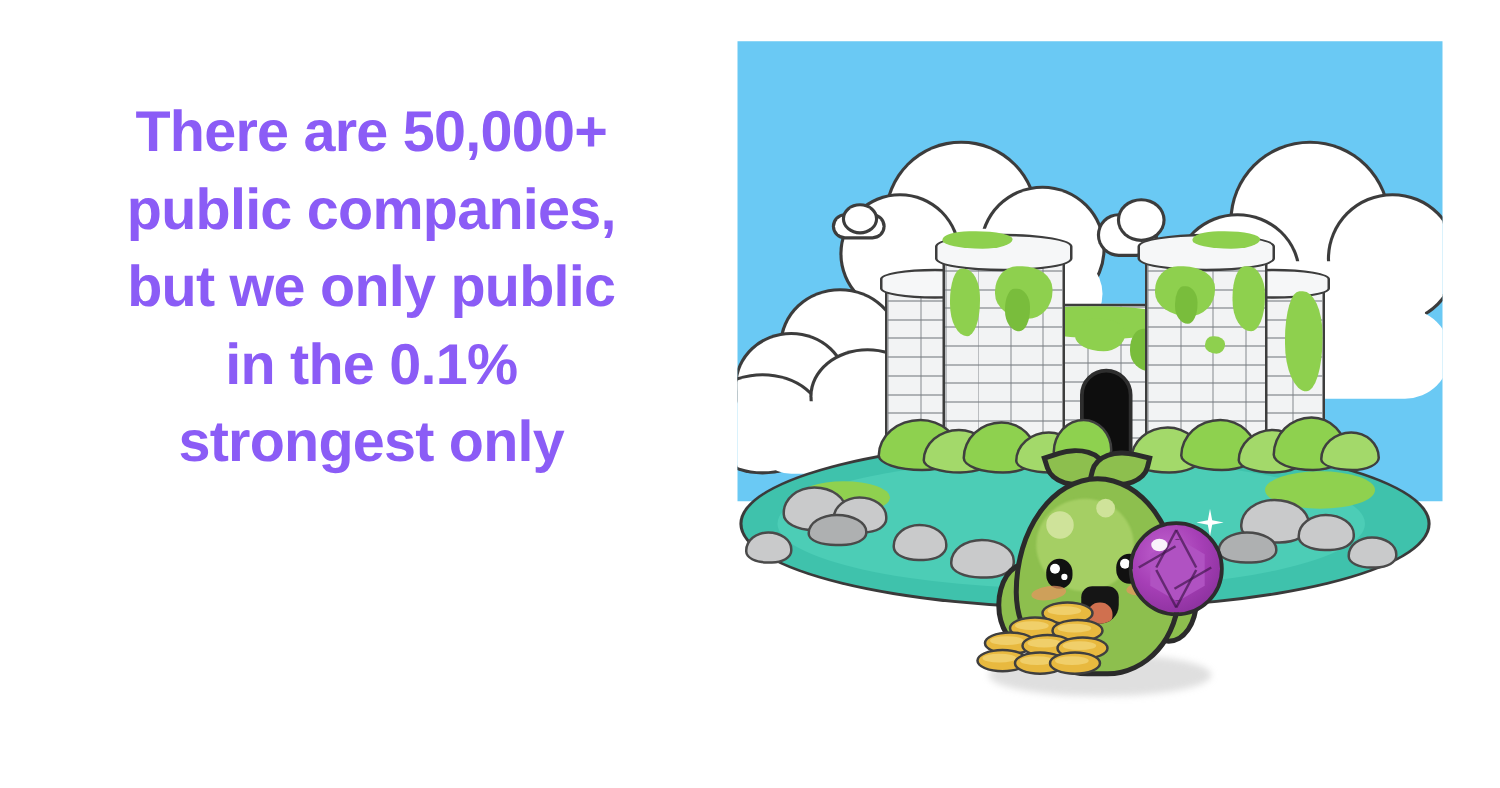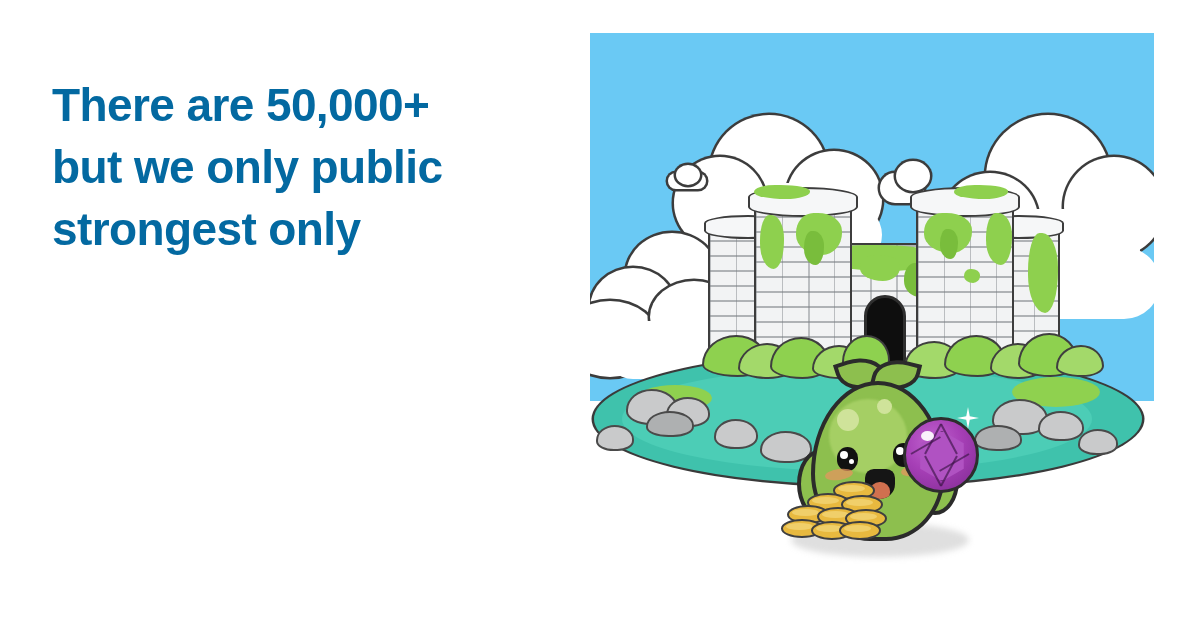--- a/index.html
+++ b/index.html
@@ -19,21 +19,22 @@
     height: 630px;
     background: #ffffff;
   }
 
   
   #headline {
     position: absolute;
     left: 52px;
     top: 74px;
     width: 490px;
-    color: #0369a1;
+    text-align: center;
+    color: #8b5cf6;
     font-family: "Liberation Sans", sans-serif;
     font-weight: bold;
     font-size: 46px;
     line-height: 62px;
     letter-spacing: -0.6px;
     -webkit-font-smoothing: antialiased;
   }
   #headline .hl-line { display: block; white-space: nowrap; }
 
   
@@ -327,21 +328,23 @@
     border-radius: 50%;
   }
 </style>
 </head>
 <body>
 
 <div id="page">
 
   <div id="headline">
     <span class="hl-line">There are 50,000+</span>
+    <span class="hl-line">public companies,</span>
     <span class="hl-line">but we only public</span>
+    <span class="hl-line">in the 0.1%</span>
     <span class="hl-line">strongest only</span>
   </div>
 
   <div id="illustration">
 
     <div class="sky">
 
       <div class="cloud" id="cloudA"></div>
       <div class="cloud" id="cloudA2"></div>
       <div class="cloud" id="cloudA3"></div>

